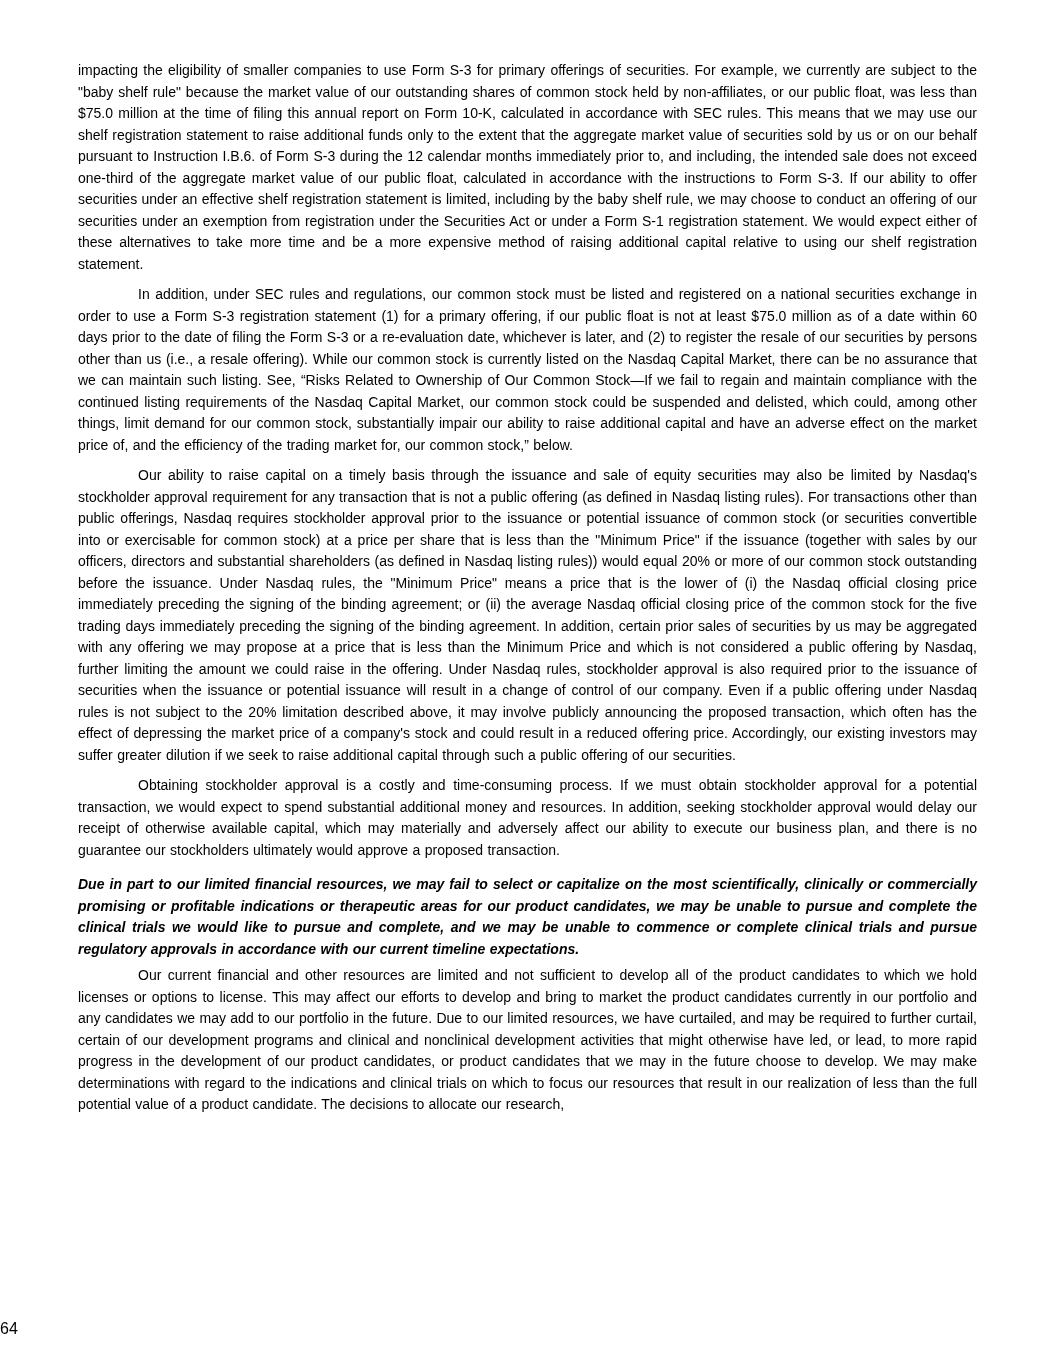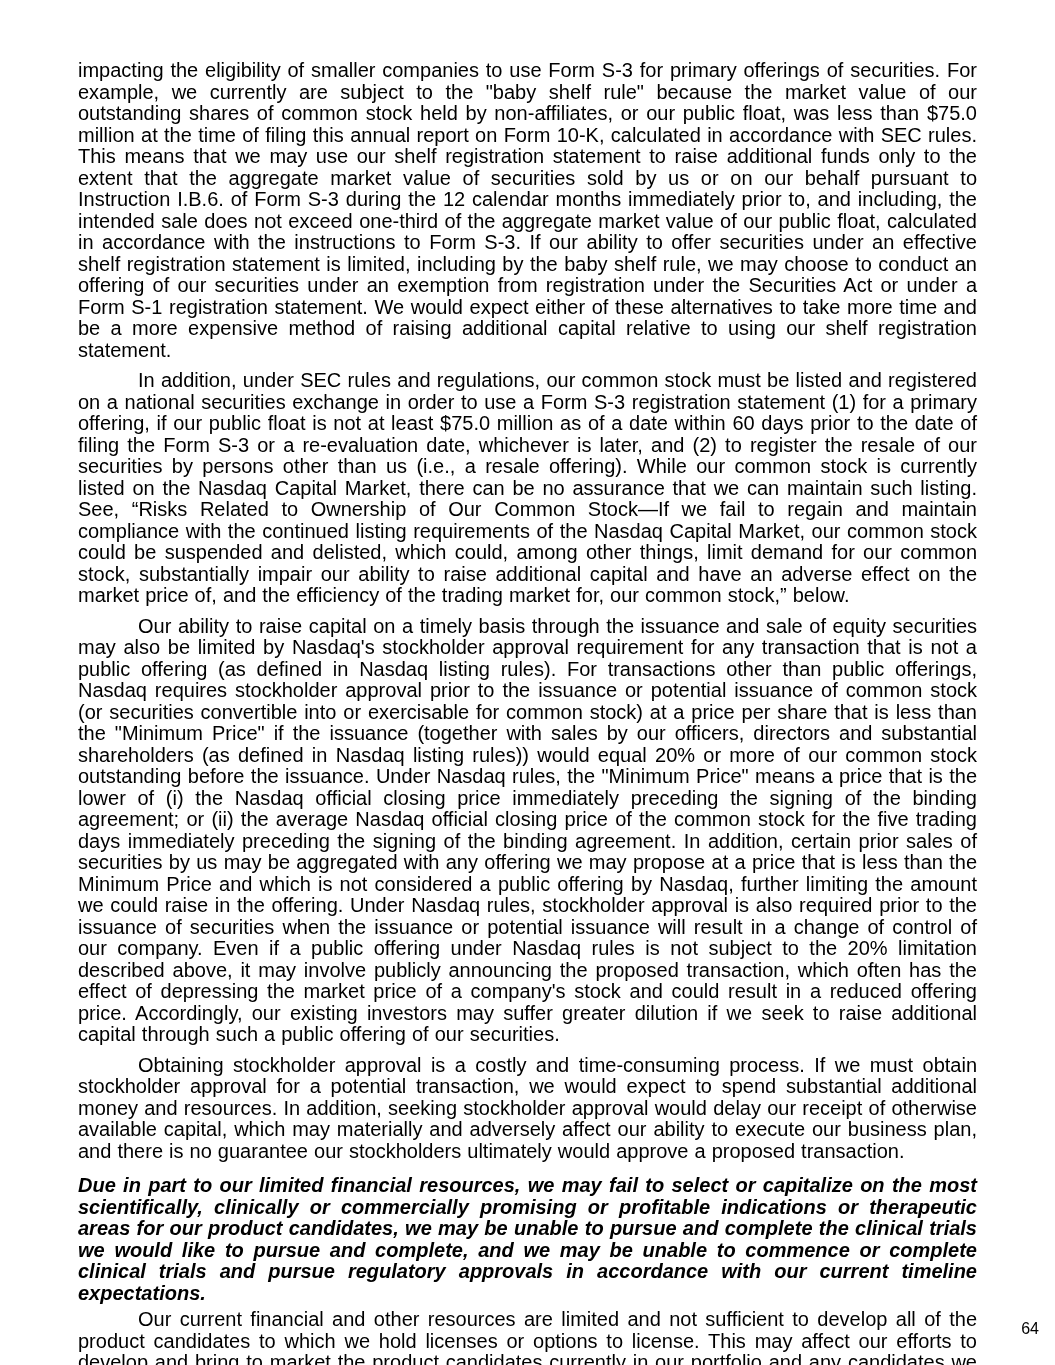--- a/index.html
+++ b/index.html
@@ -17,43 +17,42 @@
   .page {
     position: relative;
     width: 1055px;
     height: 1365px;
     padding: 60px 78px 40px 78px;
     background: #ffffff;
     overflow: hidden;
   }
   .doc p {
     margin: 0 0 9px 0;
-    font-size: 20px;
+    font-size: 14px;
     line-height: 21.5px;
     text-align: justify;
     word-spacing: 0.5px;
   }
   .doc p.indent {
     text-indent: 60px;
   }
   .doc p.heading {
     font-weight: bold;
     font-style: italic;
     margin-top: 13px;
     margin-bottom: 5px;
   }
   .footer {
     position: absolute;
     left: 0;
-    right: 16px;
+    right: 8px;
     bottom: 26px;
-    text-align: right;
+    text-align: left;
     font-size: 16px;
     line-height: 20px;
-    padding-left: 25px;
   }
 </style>
 </head>
 <body>
 
 <div class="page">
   <div class="doc">
     <p>impacting the eligibility of smaller companies to use Form S-3 for primary offerings of securities. For example, we currently are subject to the "baby shelf rule" because the market value of our outstanding shares of common stock held by non-affiliates, or our public float, was less than $75.0 million at the time of filing this annual report on Form 10-K, calculated in accordance with SEC rules. This means that we may use our shelf registration statement to raise additional funds only to the extent that the aggregate market value of securities sold by us or on our behalf pursuant to Instruction I.B.6. of Form S-3 during the 12 calendar months immediately prior to, and including, the intended sale does not exceed one-third of the aggregate market value of our public float, calculated in accordance with the instructions to Form S-3. If our ability to offer securities under an effective shelf registration statement is limited, including by the baby shelf rule, we may choose to conduct an offering of our securities under an exemption from registration under the Securities Act or under a Form S-1 registration statement. We would expect either of these alternatives to take more time and be a more expensive method of raising additional capital relative to using our shelf registration statement.</p>
     <p class="indent">In addition, under SEC rules and regulations, our common stock must be listed and registered on a national securities exchange in order to use a Form S-3 registration statement (1) for a primary offering, if our public float is not at least $75.0 million as of a date within 60 days prior to the date of filing the Form S-3 or a re-evaluation date, whichever is later, and (2) to register the resale of our securities by persons other than us (i.e., a resale offering). While our common stock is currently listed on the Nasdaq Capital Market, there can be no assurance that we can maintain such listing. See, “Risks Related to Ownership of Our Common Stock—If we fail to regain and maintain compliance with the continued listing requirements of the Nasdaq Capital Market, our common stock could be suspended and delisted, which could, among other things, limit demand for our common stock, substantially impair our ability to raise additional capital and have an adverse effect on the market price of, and the efficiency of the trading market for, our common stock,” below.</p>
     <p class="indent">Our ability to raise capital on a timely basis through the issuance and sale of equity securities may also be limited by Nasdaq's stockholder approval requirement for any transaction that is not a public offering (as defined in Nasdaq listing rules). For transactions other than public offerings, Nasdaq requires stockholder approval prior to the issuance or potential issuance of common stock (or securities convertible into or exercisable for common stock) at a price per share that is less than the "Minimum Price" if the issuance (together with sales by our officers, directors and substantial shareholders (as defined in Nasdaq listing rules)) would equal 20% or more of our common stock outstanding before the issuance. Under Nasdaq rules, the "Minimum Price" means a price that is the lower of (i) the Nasdaq official closing price immediately preceding the signing of the binding agreement; or (ii) the average Nasdaq official closing price of the common stock for the five trading days immediately preceding the signing of the binding agreement. In addition, certain prior sales of securities by us may be aggregated with any offering we may propose at a price that is less than the Minimum Price and which is not considered a public offering by Nasdaq, further limiting the amount we could raise in the offering. Under Nasdaq rules, stockholder approval is also required prior to the issuance of securities when the issuance or potential issuance will result in a change of control of our company. Even if a public offering under Nasdaq rules is not subject to the 20% limitation described above, it may involve publicly announcing the proposed transaction, which often has the effect of depressing the market price of a company's stock and could result in a reduced offering price. Accordingly, our existing investors may suffer greater dilution if we seek to raise additional capital through such a public offering of our securities.</p>

